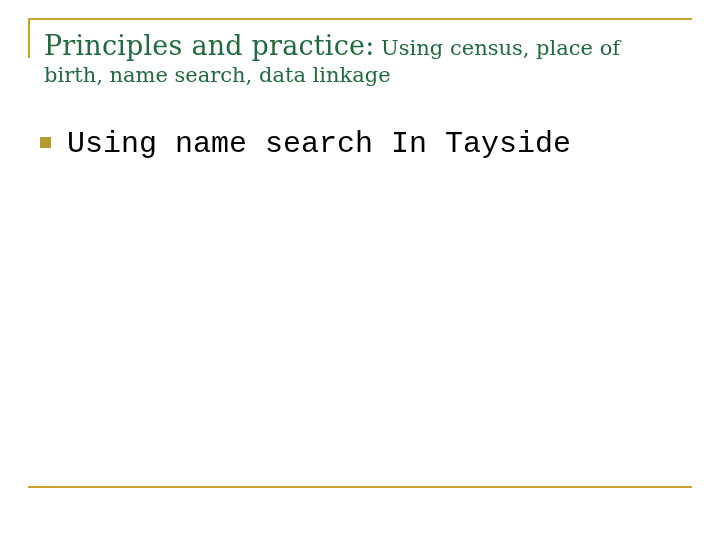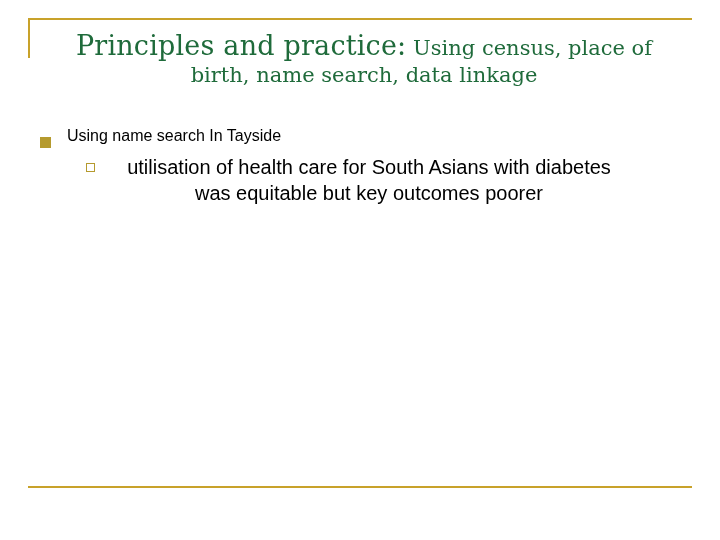--- a/index.html
+++ b/index.html
@@ -11,21 +11,20 @@
     height: 540px;
     background: #ffffff;
     font-family: "Liberation Sans", sans-serif;
     overflow: hidden;
   }
   .slide {
     position: relative;
     width: 648px;
     height: 540px;
     box-sizing: border-box;
-    text-align: center;
   }
   
   .rule-top {
     position: absolute;
     left: 28px;
     top: 18px;
     width: 664px;
     height: 2px;
     background: #c8a22a;
   }
@@ -77,23 +76,24 @@
   }
   .l1 .bullet {
     flex: 0 0 auto;
     width: 11px;
     height: 11px;
     background: #b59a2e;
     margin-top: 11px;
     margin-right: 16px;
   }
   .l1 .text {
-    font-size: 16px;
+    font-size: 30px;
     color: #000000;
     line-height: 1.26;
+    font-family: Liberation Mono, monospace;
   }
 
   .l2 {
     display: flex;
     align-items: flex-start;
     margin: 6px 0 0 46px;
   }
   .l2 .bullet {
     flex: 0 0 auto;
     width: 9px;
@@ -137,23 +137,19 @@
     <span class="title-main">Principles and practice:</span><span class="title-sub"> Using census, place of birth, name search, data linkage</span>
   </div>
 
   <div class="body-block">
 
     <div class="l1">
       <span class="bullet"></span>
       <span class="text">Using name search In Tayside</span>
     </div>
 
-    <div class="l2">
-      <span class="bullet"></span>
-      <span class="text">utilisation of health care for South Asians with diabetes was equitable but key outcomes poorer</span>
-    </div>
 
     <div class="gap"></div>
 
 
 
   </div>
 </div>
 
 </body></html>

